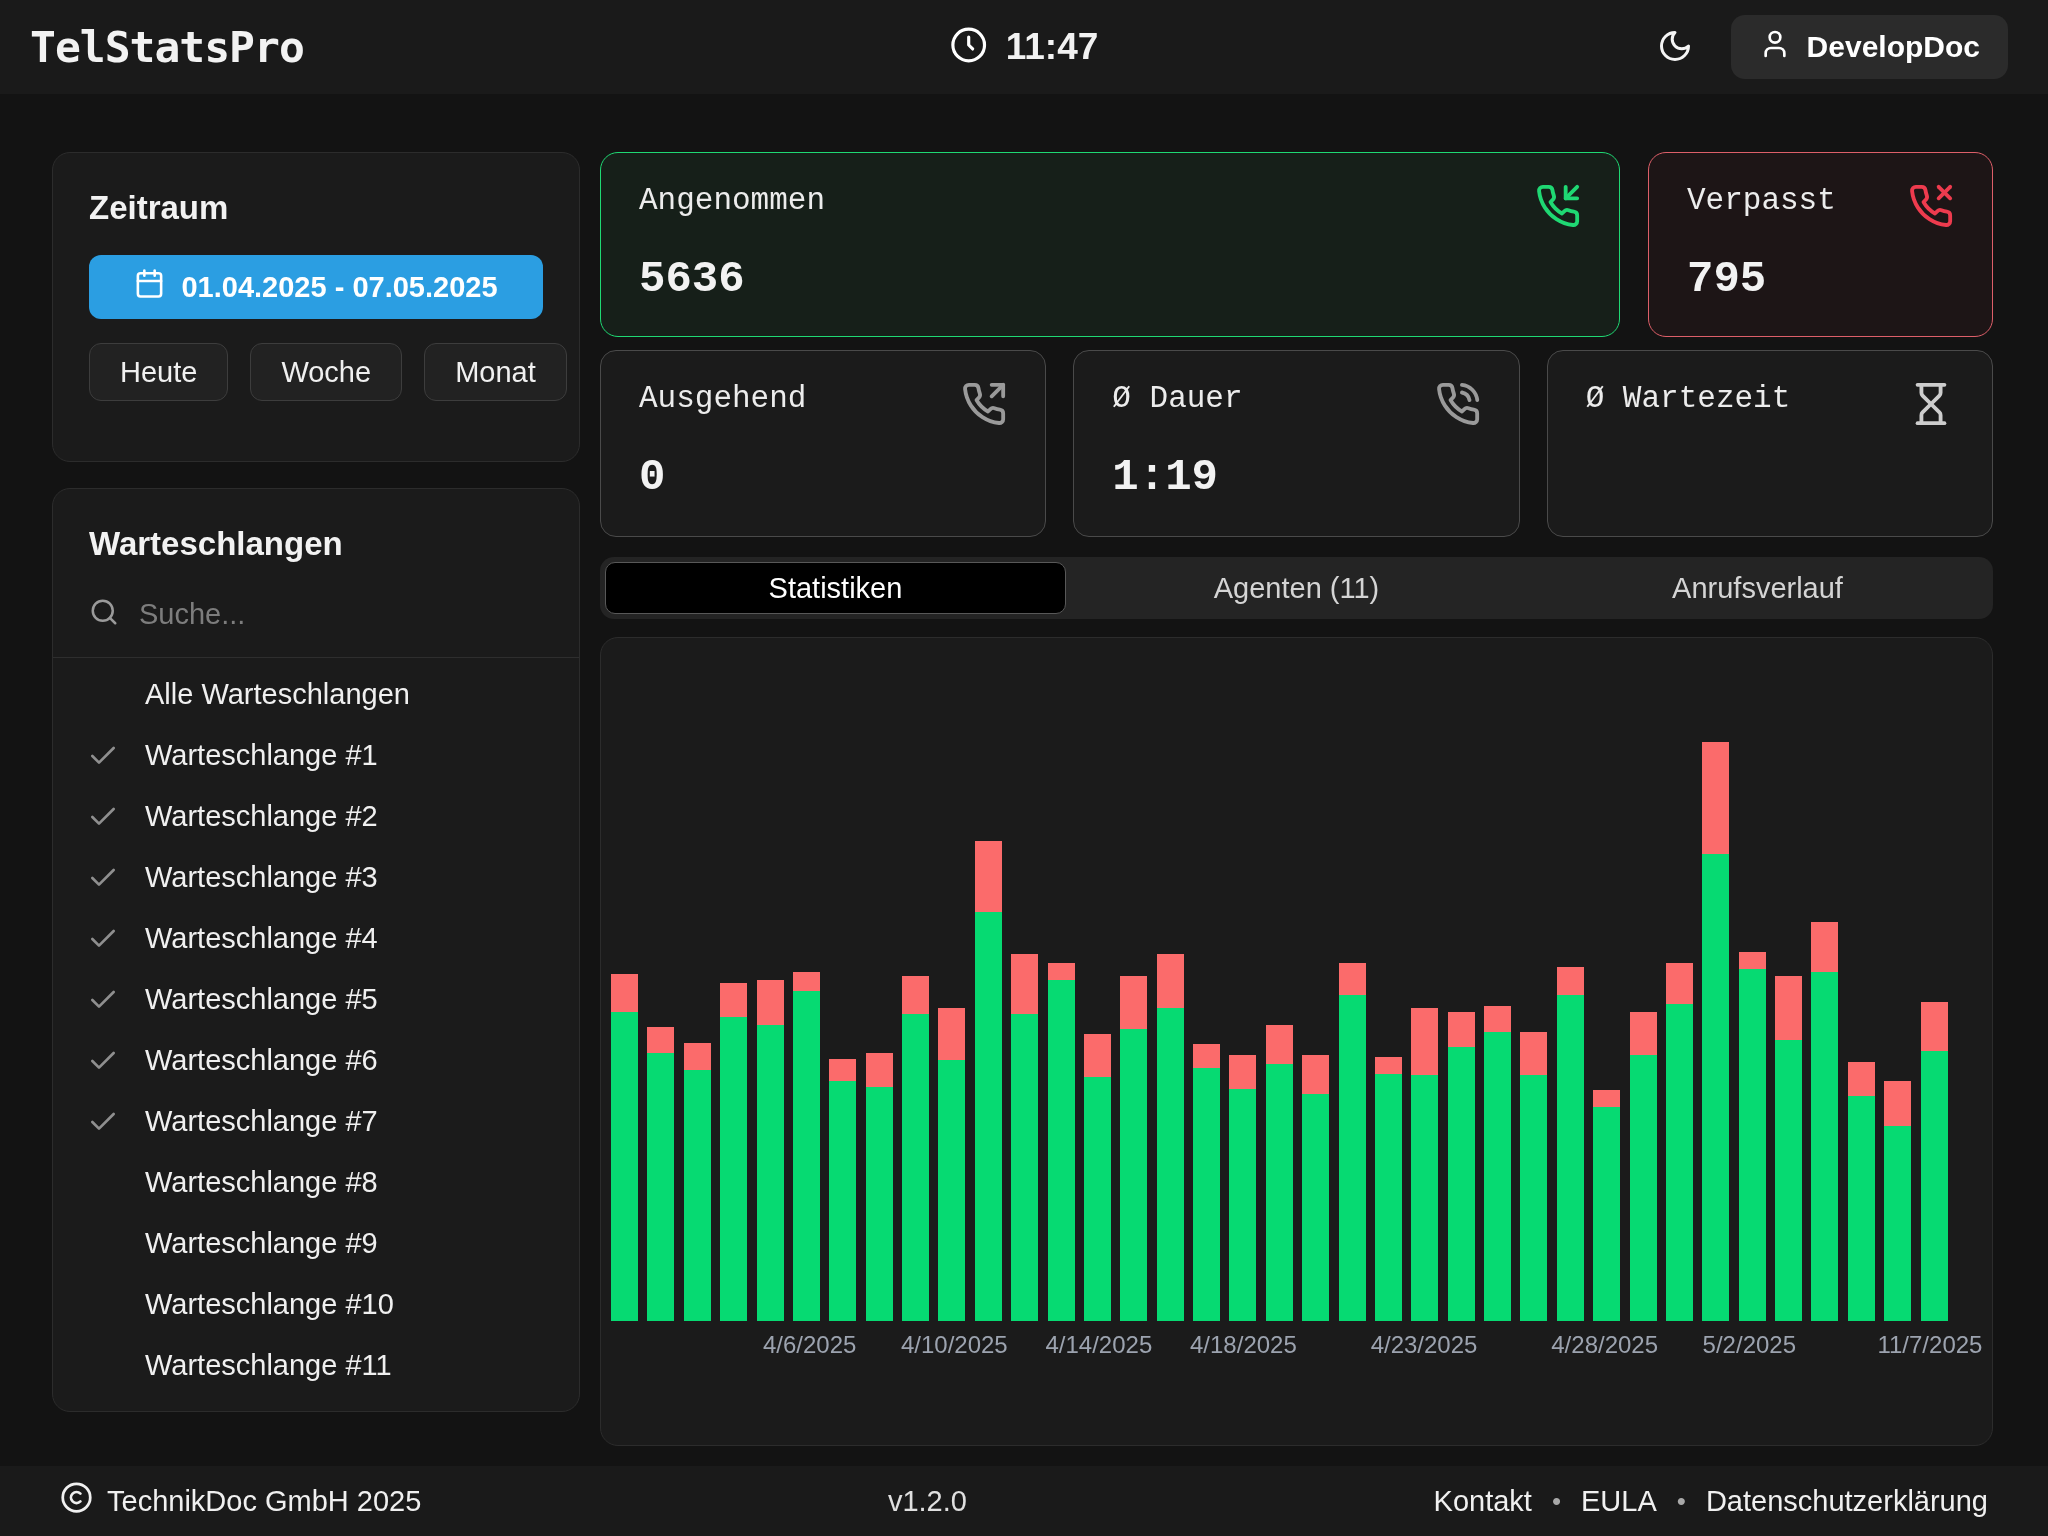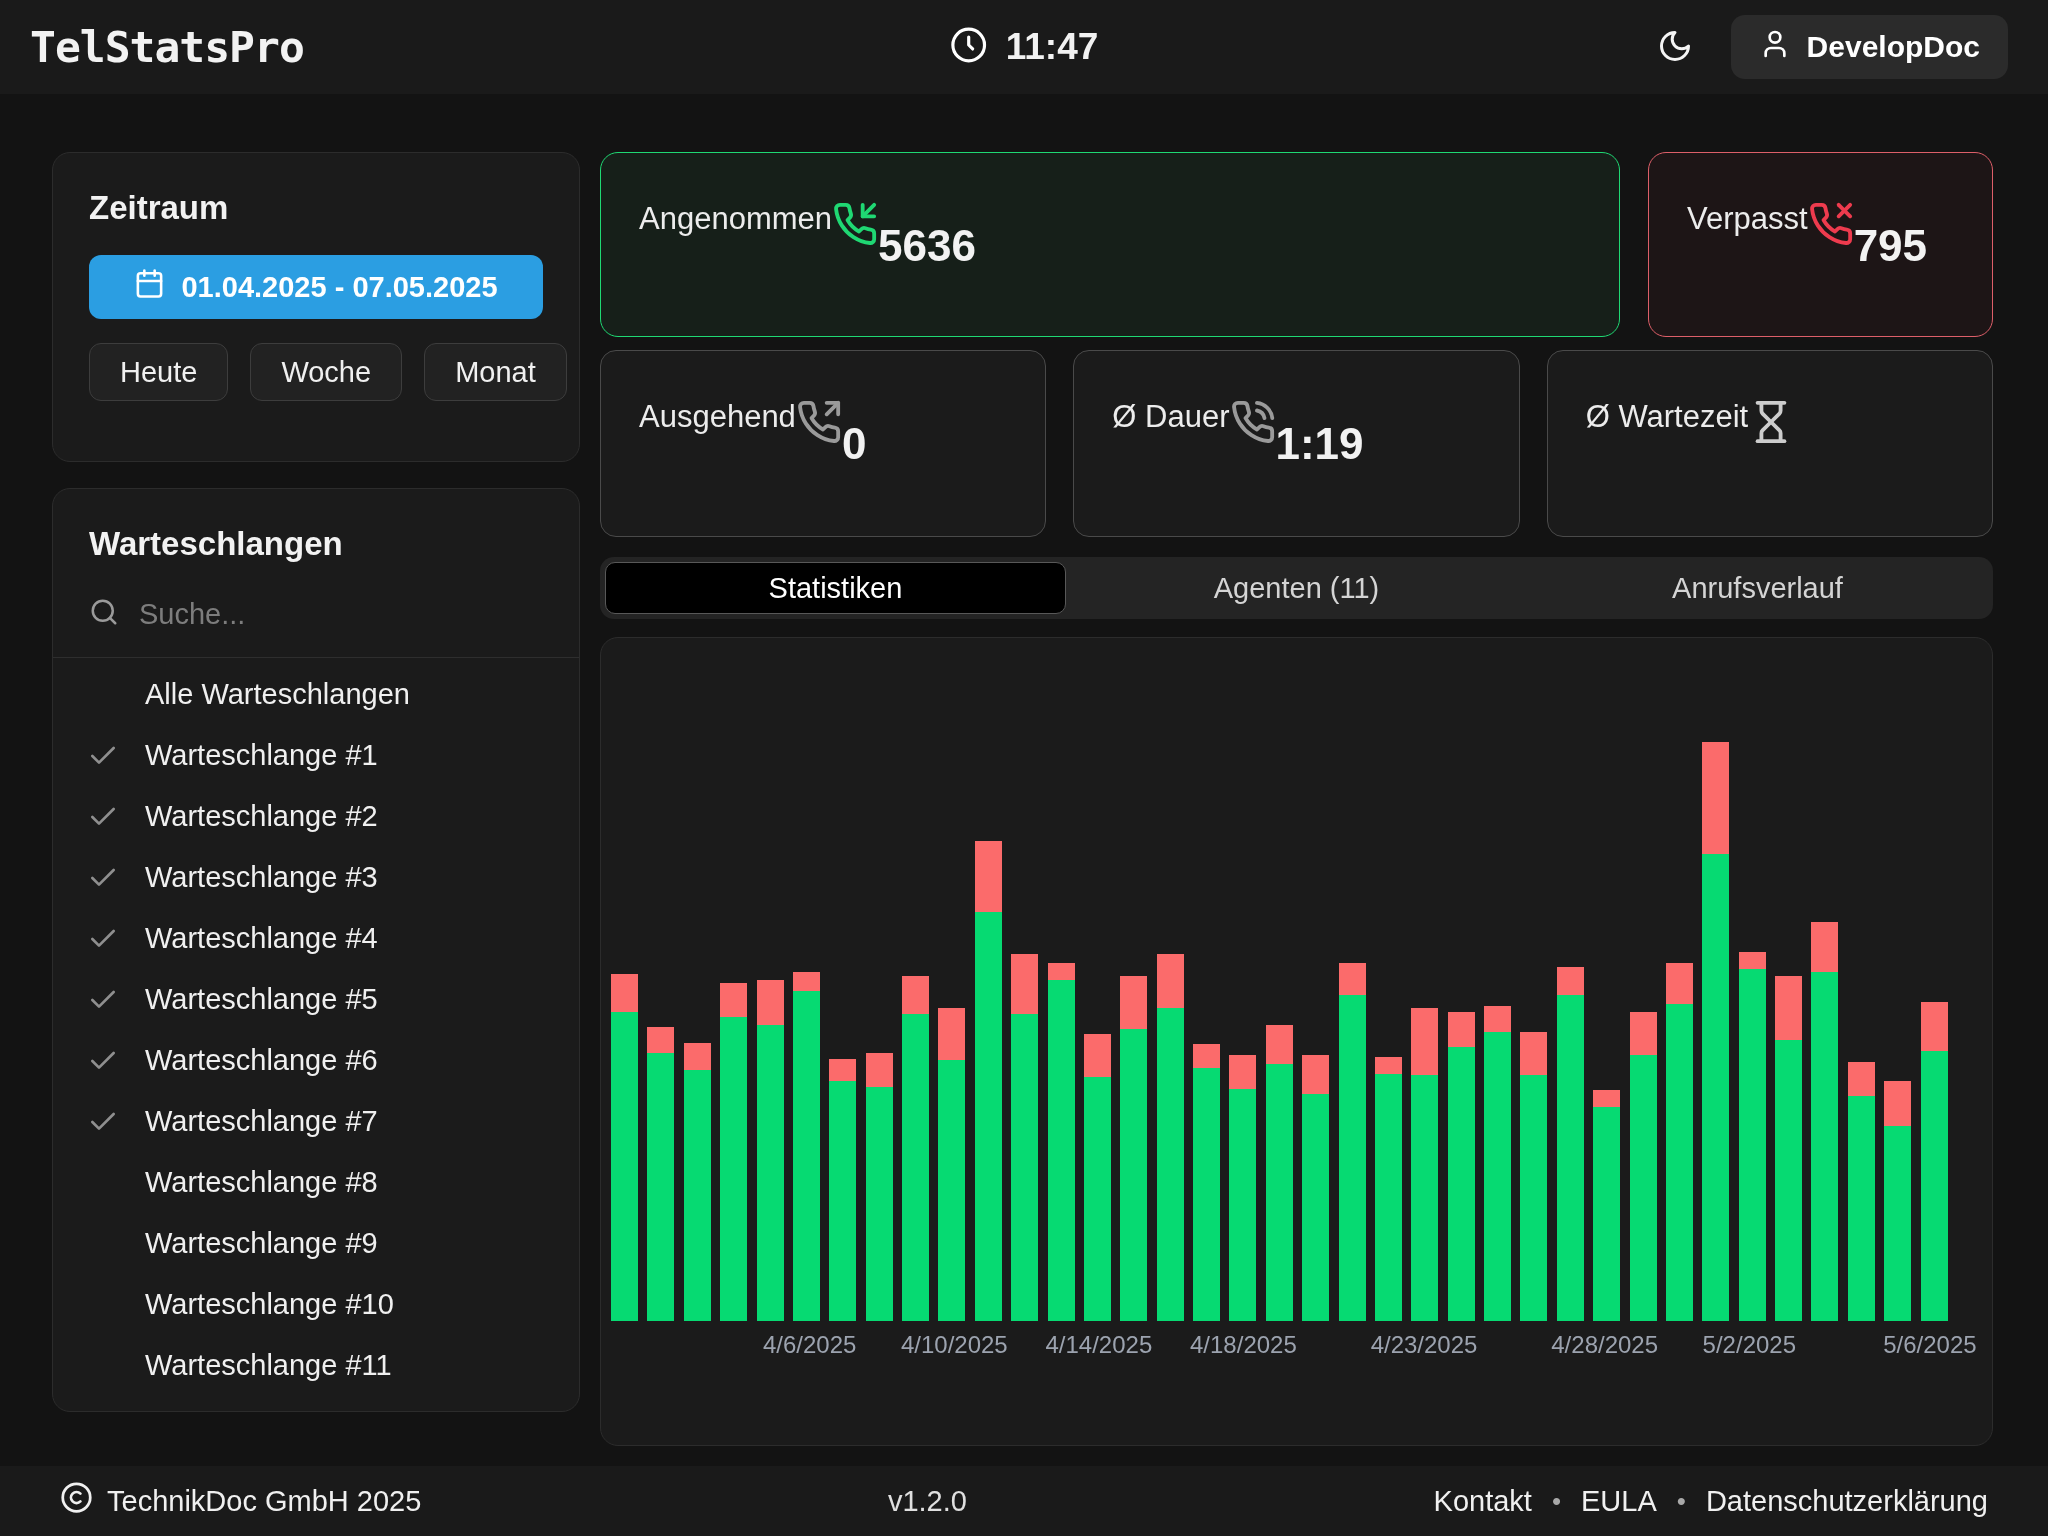--- a/index.html
+++ b/index.html
@@ -53,21 +53,21 @@
   .search-input::placeholder { color: #7d7d7d; }
   .queue-list { padding-top: 6px; }
   .queue-item { display: flex; align-items: center; height: 61px; padding-left: 34px; cursor: pointer; }
   .queue-item .check { width: 32px; height: 32px; margin-right: 26px; flex: 0 0 auto; }
   .queue-item .check svg { width: 32px; height: 32px; stroke: #8f8f8f; }
   .queue-item .queue-label { font-size: 29px; color: #f0f0f0; }
 
   
   .stat-row1 { display: flex; gap: 28px; height: 185px; }
   .stat-row2 { display: flex; gap: 27px; height: 187px; margin-top: 13px; }
-  .stat-card { padding: 48px 38px; display: flex; flex-direction: row; }
+  .stat-card { padding: 30px 38px; display: flex; flex-direction: column; font-family: Liberation Mono, monospace; }
   .stat-head { display: flex; align-items: flex-start; justify-content: space-between; }
   .stat-label { font-size: 31px; color: #ececec; }
   .stat-icon svg { width: 46px; height: 46px; }
   .stat-value { font-size: 44px; font-weight: bold; margin-top: 20px; }
   .card-angenommen { flex: 1; background: #161f19; border: 1.5px solid #1fd873; }
   .card-verpasst  { flex: 0 0 345px; background: #1d1516; border: 1.5px solid #dd5f69; }
   .card-gray { flex: 1; background: #1b1b1b; border: 1px solid #4a4a4a; border-radius: 16px; }
   .icon-green { color: #1fd873; }
   .icon-red { color: #ee3b4e; }
   .icon-gray { color: #9a9a9a; }
@@ -470,21 +470,21 @@
             </div>
           </div>
         <div class="chart-ticks">
             <div class="tick" style="left: 14.86%;">4/6/2025</div>
             <div class="tick" style="left: 25.68%;">4/10/2025</div>
             <div class="tick" style="left: 36.49%;">4/14/2025</div>
             <div class="tick" style="left: 47.3%;">4/18/2025</div>
             <div class="tick" style="left: 60.81%;">4/23/2025</div>
             <div class="tick" style="left: 74.32%;">4/28/2025</div>
             <div class="tick" style="left: 85.14%;">5/2/2025</div>
-            <div class="tick" style="left: 98.65%;">5/6/2025</div>
+            <div class="tick" style="left: 98.65%;">11/7/2025</div>
           </div>
       </section>
     </main>
   </div>
 
   <footer class="footer">
     <div class="footer-left">
       <span>
         <svg class="ic" viewBox="0 0 24 24" stroke="currentColor" width="33" height="33">
             <circle cx="12" cy="12" r="10"></circle>

